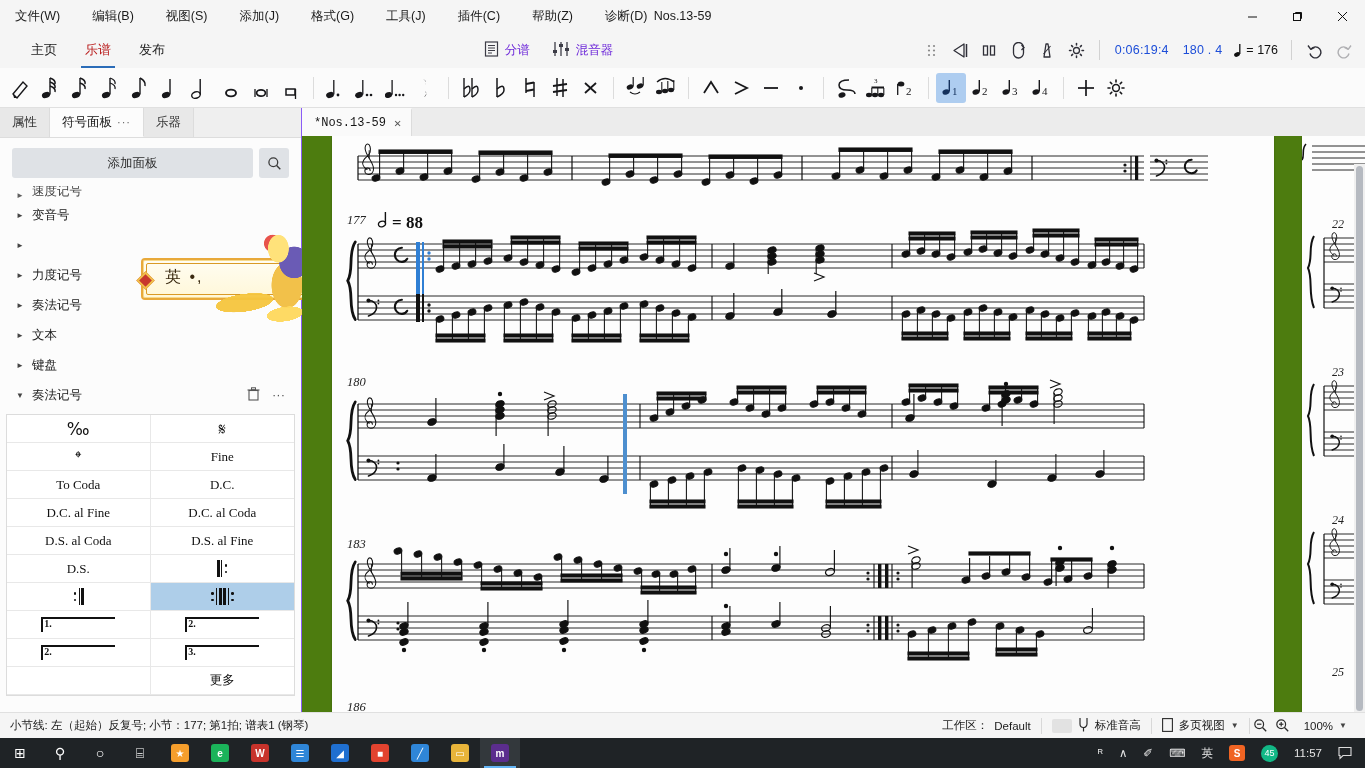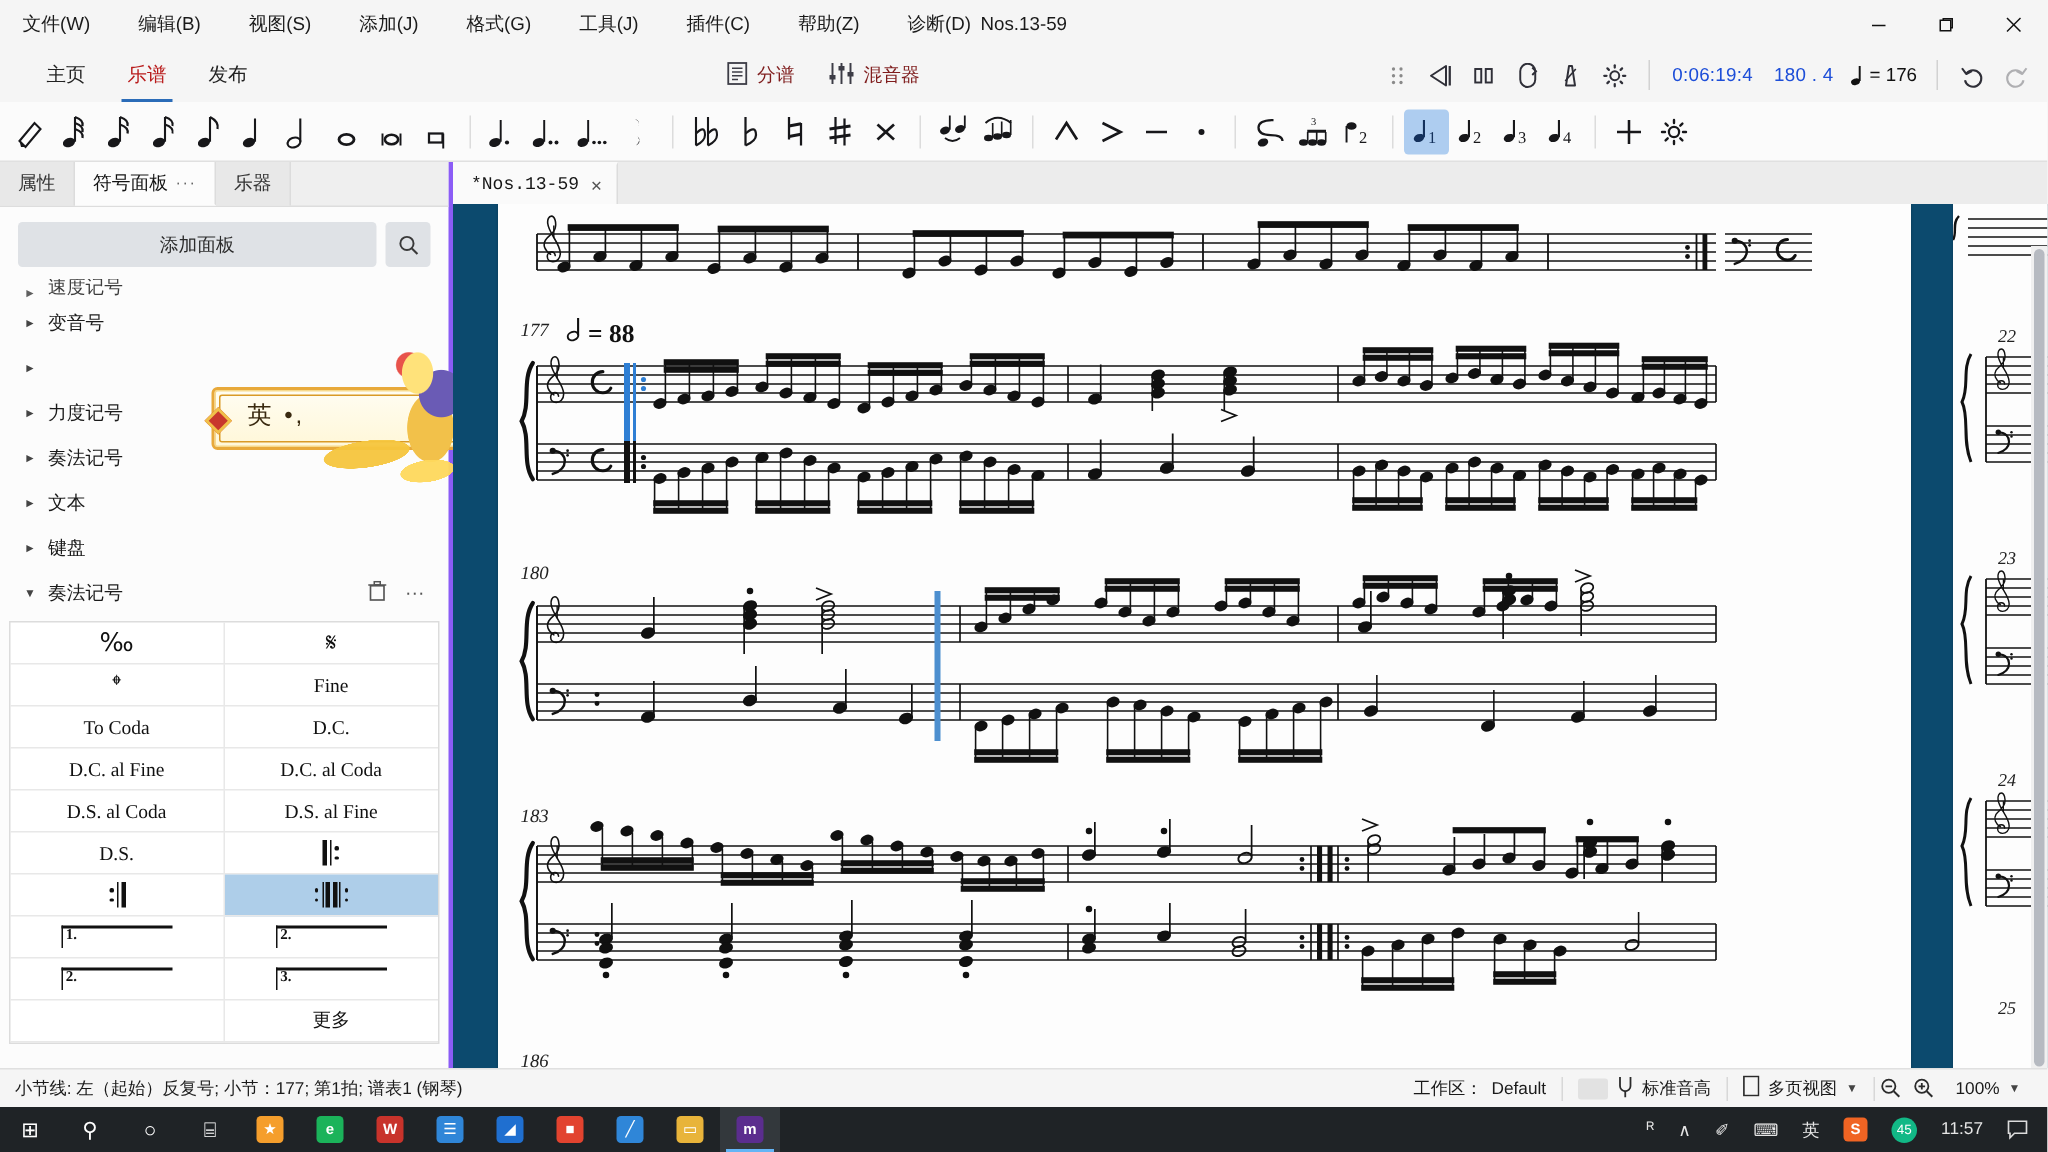--- a/index.html
+++ b/index.html
@@ -43,21 +43,21 @@
     align-items: center; cursor: default; position: relative;
   }
   .rtab.active { color: #b91c1c; }
   .rtab.active::after {
     content: ""; position: absolute; left: 10px; right: 10px; bottom: 0;
     height: 2px; background: #2b6cb8;
   }
   .ribbon-center { flex: 1; display: flex; align-items: center; justify-content: center; gap: 4px; }
   .rb-btn {
     display: flex; align-items: center; gap: 6px; padding: 4px 9px;
-    font-size: 12.5px; color: #7f1d1d; cursor: default; border-radius: 3px;
+    font-size: 12.5px; color: #6d28d9; cursor: default; border-radius: 3px;
   }
   .ribbon-right {
     display: flex; align-items: center; gap: 2px; padding-right: 8px;
   }
   .play-ico {
     width: 27px; height: 26px; display: flex; align-items: center;
     justify-content: center; cursor: default; border-radius: 3px; color: #333;
   }
   .tdiv { width: 1px; height: 20px; background: #d2d2d2; margin: 0 7px; }
   .timecode { font-size: 12.5px; color: #1d4ed8; padding: 0 6px; letter-spacing: .2px; }
@@ -73,21 +73,21 @@
     min-width: 30px; height: 30px; display: flex; align-items: center;
     justify-content: center; cursor: default; border-radius: 3px;
     color: #17171a; font-size: 17px; padding: 0 3px;
   }
   .nb-item.sel { background: #aecdf0; }
   .nb-sep { width: 1px; height: 22px; background: #dcdcdc; margin: 0 7px; }
 
   
   .leftpanel {
     position: absolute; top: 108px; left: 0; width: 302px; height: 604px;
-    background: #fcfcfc; border-right: 3px solid #8b5cf6; overflow: hidden;
+    background: #fcfcfc; border-right: 1px solid #8b5cf6; overflow: hidden;
   }
   .lp-tabs { display: flex; height: 30px; background: #efefef; border-bottom: 1px solid #ddd; }
   .lp-tab {
     font-size: 12.5px; color: #333; padding: 0 12px; display: flex;
     align-items: center; gap: 5px; cursor: default; background: #e8e8e8;
     border-right: 1px solid #dcdcdc;
   }
   .lp-tab.active { background: #fcfcfc; color: #111; border-bottom: 1px solid #fcfcfc; }
   .lp-tab .dots { color: #666; letter-spacing: 1px; font-size: 11px; }
   .lp-search { display: flex; gap: 6px; padding: 10px 12px 8px 12px; align-items: center; }
@@ -193,21 +193,21 @@
   }
   .doctabs { height: 28px; background: #ececec; display: flex; align-items: stretch; font-family: Liberation Mono, monospace; }
   .doctab {
     display: flex; align-items: center; gap: 8px; padding: 0 10px 0 12px;
     font-size: 12px; color: #151515; background: #fafafa; cursor: default;
     border-right: 1px solid #dcdcdc; border-top: 2px solid #fafafa;
   }
   .doctab .x { font-size: 12px; color: #555; }
   .canvas-wrap {
     position: absolute; top: 28px; left: 0; right: 0; bottom: 0;
-    background: #0c4a6e; overflow: hidden;
+    background: #4d7c0f; overflow: hidden;
   }
   .page {
     position: absolute; left: 30px; top: 0px; width: 942px; height: 800px;
     background: #fdfdfd; box-shadow: 0 0 2px rgba(0,0,0,.22);
   }
   .page2 {
     position: absolute; left: 1000px; top: 0px; width: 942px; height: 800px;
     background: #fdfdfd; box-shadow: 0 0 2px rgba(0,0,0,.22);
   }
   .vscroll {

